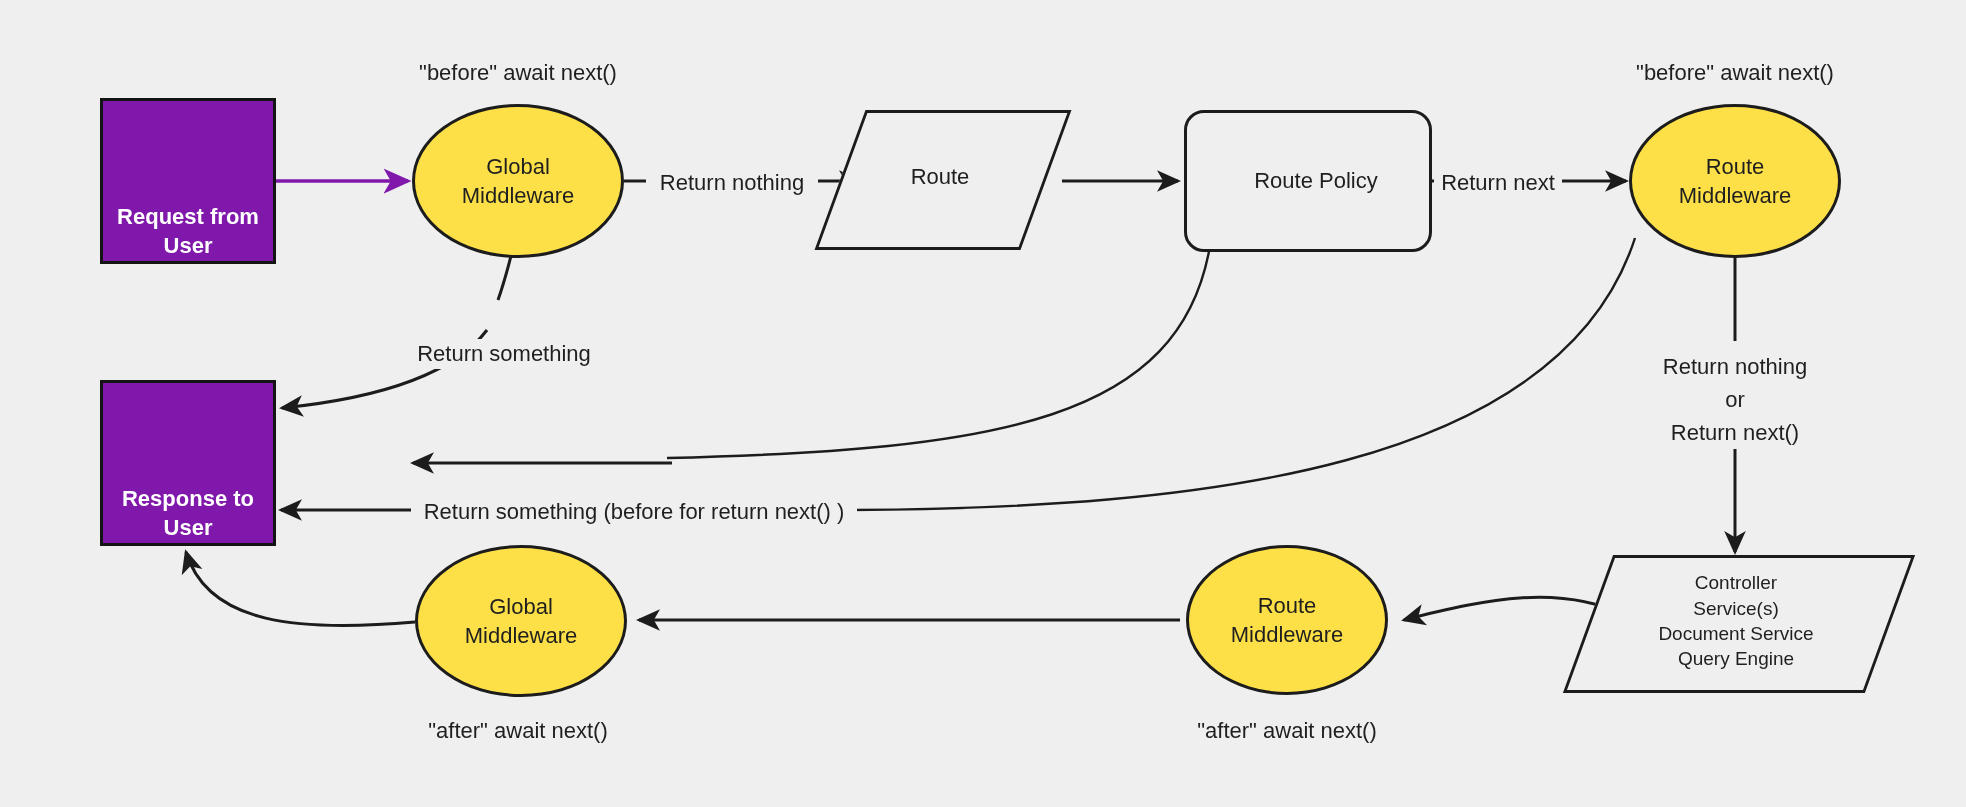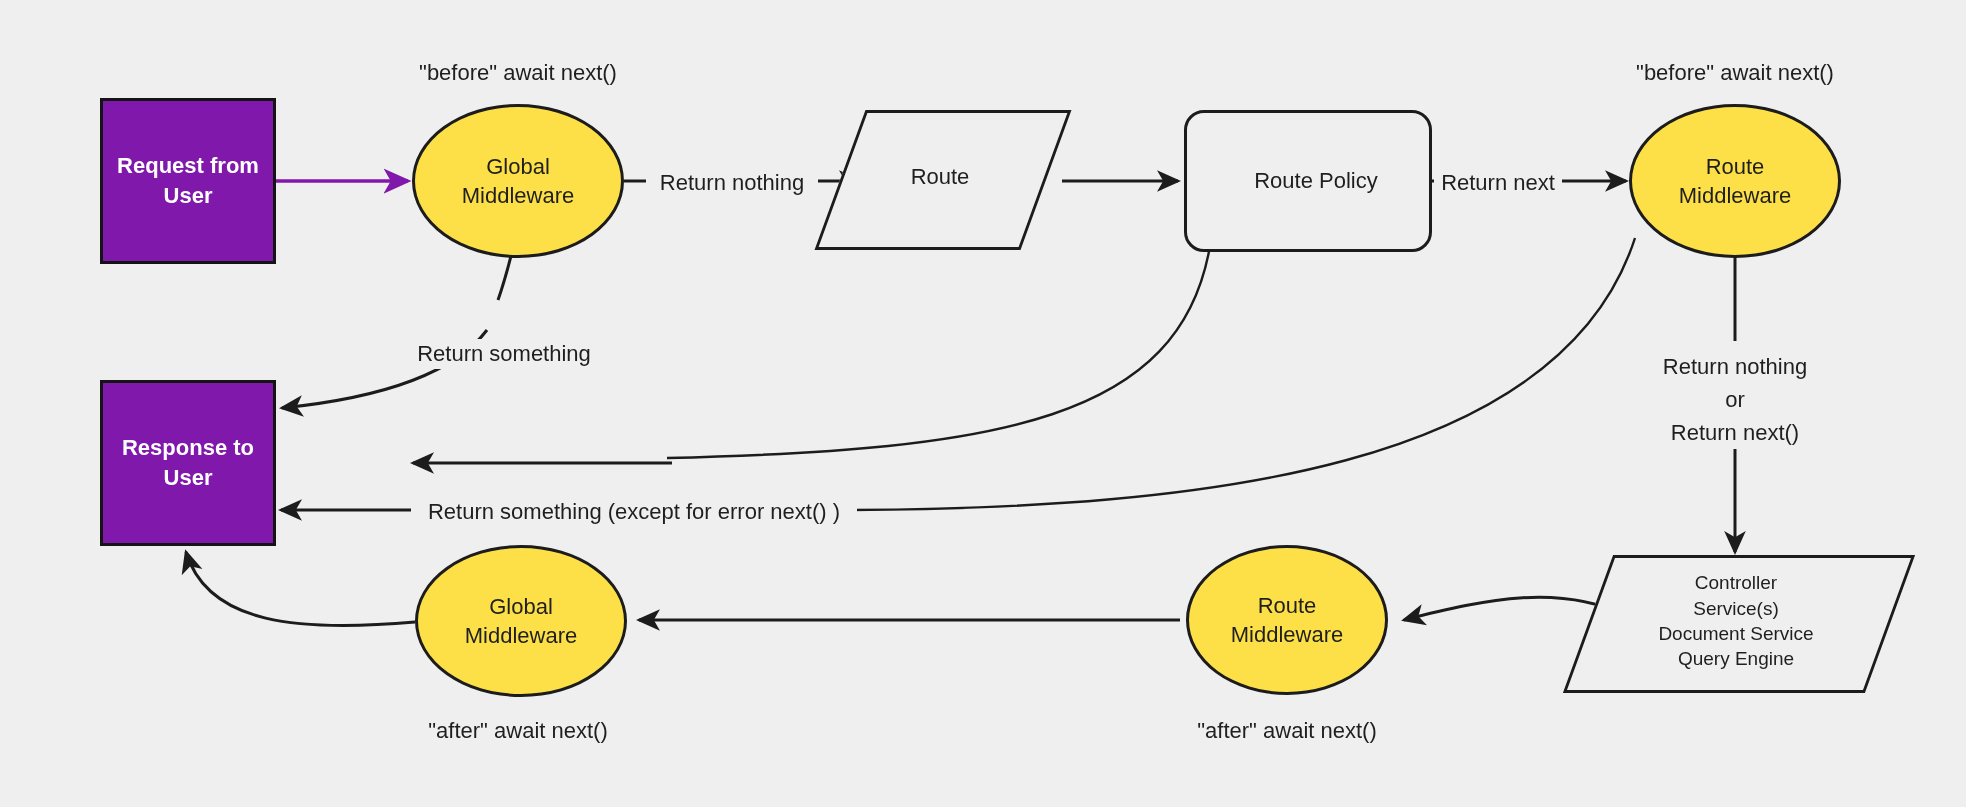--- a/index.html
+++ b/index.html
@@ -42,20 +42,21 @@
   }
 
   
   .terminal {
     background: #7f18ab;
     border: 3px solid #141414;
     color: #ffffff;
     font-weight: bold;
     font-size: 22px;
     line-height: 1.35;
+    align-items: flex-end;
   }
 
   
   .ellipse {
     border: 3px solid #1c1c1c;
     border-radius: 50%;
     background: #fde047;
   }
 
   
@@ -207,19 +208,19 @@
 
   <div class="elabel" style="left:1168px; top:716px; width:238px;">"after" await next()</div>
 
   <div class="elabel" style="left:646px; top:168px; width:172px;">Return nothing</div>
 
   <div class="elabel" style="left:1434px; top:168px; width:128px;">Return next</div>
 
   <div class="elabel" style="left:408px; top:299px; width:192px;margin-top:40px;">Return something</div>
 
 
-  <div class="elabel" style="left:411px; top:497px; width:446px;">Return something (except for error next() )</div>
+  <div class="elabel" style="left:411px; top:497px; width:446px;">Return something (before for return next() )</div>
 
   <div class="elabel multi" style="left:1620px; top:350px; width:230px;">Return nothing
 or
 Return next()</div>
 
 </div>
 
 </body></html>

